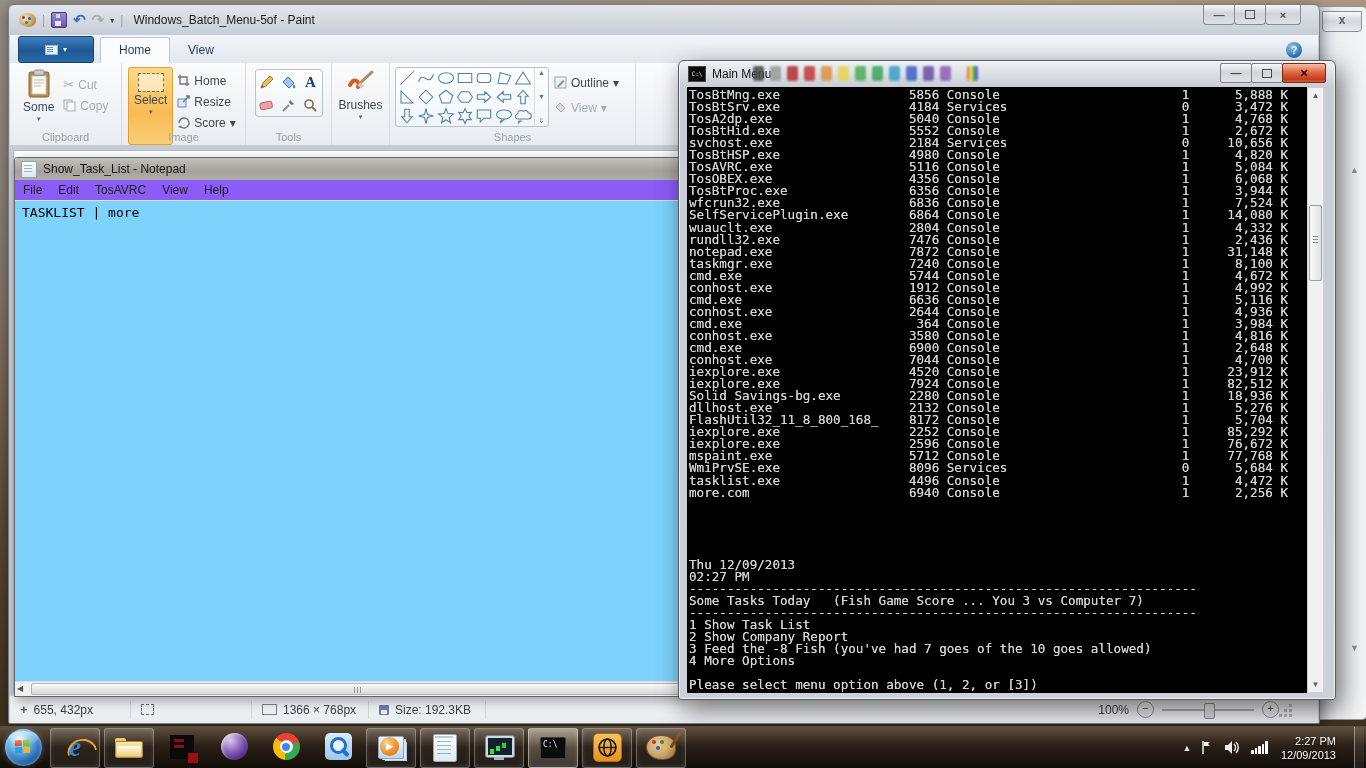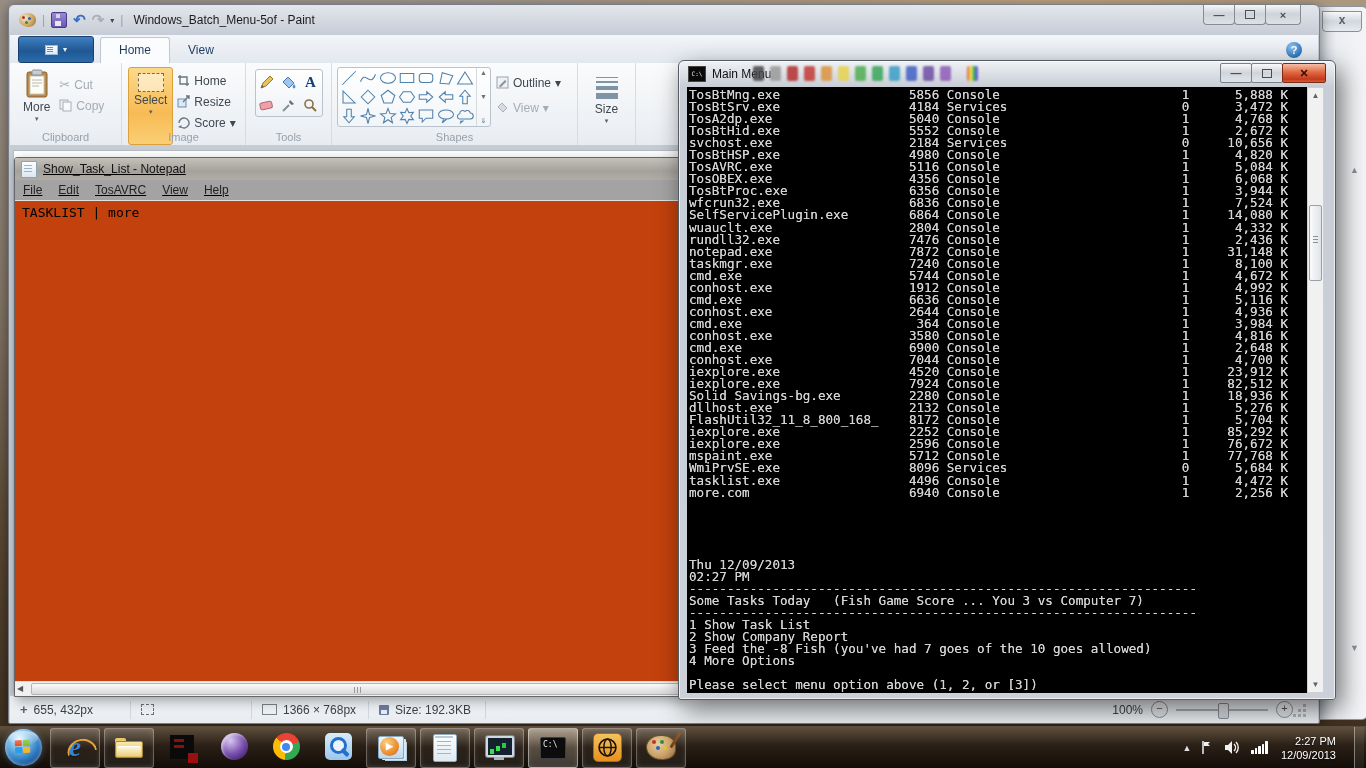--- a/index.html
+++ b/index.html
@@ -67,33 +67,33 @@
   
   .p-canvasarea{position:absolute;top:140px;bottom:27px;left:1px;right:1px;background:#c6ccd4;}
   .p-canvas{position:absolute;left:3px;top:5px;right:8px;bottom:3px;background:#fff;border:1px solid #b6bcc4;}
   .p-status{position:absolute;bottom:0;left:1px;right:1px;height:27px;background:linear-gradient(#f3f5f7,#e8ecf0);border-top:1px solid #cdd2d8;display:flex;align-items:center;font-size:12px;color:#3c4248;}
   .seg{display:flex;align-items:center;gap:6px;padding:0 10px;height:18px;border-right:1px solid #d2d7dd;}
   .s-cross{color:#5a6068;font-size:13px;font-weight:bold;}
   .s-selbox{width:11px;height:9px;border:1px dashed #6a7078;}
   .s-dims{width:13px;height:9px;border:1px solid #7a828a;}
   .s-floppy{width:10px;height:10px;background:#6a7aa0;border-radius:1px;position:relative;}
   .s-floppy:after{content:"";position:absolute;left:2px;bottom:1px;width:6px;height:4px;background:#e8ecf2;}
-  .zoomctl{margin-left:auto;display:flex;align-items:center;gap:8px;padding-right:6px;}
+  .zoomctl{margin-left:auto;display:flex;align-items:center;gap:8px;padding-right:20px;}
   .zbtn{width:15px;height:15px;border:1px solid #8a9098;border-radius:50%;background:linear-gradient(#fdfdfe,#dde2e7);color:#555;text-align:center;line-height:13px;font-size:11px;}
   .ztrack{width:92px;height:2px;background:#a8aeb6;position:relative;}
   .zthumb{position:absolute;left:42px;top:-6px;width:9px;height:14px;background:linear-gradient(#f4f5f7,#ccd1d7);border:1px solid #8a9098;border-radius:2px;}
   .grip{width:3px;height:3px;background:#b2b8be;box-shadow:-5px 5px 0 #b2b8be,0 5px 0 #b2b8be,-10px 10px 0 #b2b8be,-5px 10px 0 #b2b8be,0 10px 0 #b2b8be;margin:2px 6px 10px 2px;}
   
-  #notepad{left:14px;top:157px;width:670px;height:538px;background:#ebebeb;border:1px solid #64676b;border-radius:3px 3px 0 0;box-shadow:2px 4px 12px rgba(0,0,0,.35);text-decoration:underline;}
+  #notepad{left:14px;top:157px;width:670px;height:538px;background:#ebebeb;border:1px solid #64676b;border-radius:3px 3px 0 0;box-shadow:2px 4px 12px rgba(0,0,0,.35);}
   .n-title{height:22px;background:linear-gradient(#c4c1bc,#a5a19b 60%,#b0aca6);display:flex;align-items:center;padding-left:6px;gap:6px;font-size:12px;color:#141414;border-radius:3px 3px 0 0;}
   .n-icon{width:14px;height:15px;background:linear-gradient(#fdfeff,#dce8ef);border:1px solid #8aa4b6;border-radius:1px;position:relative;}
   .n-icon:after{content:"";position:absolute;left:2px;top:3px;width:8px;height:1px;background:#9cb4c6;box-shadow:0 3px 0 #9cb4c6,0 6px 0 #9cb4c6;}
-  .n-menubar{height:20px;background:#a3a3a3;border-bottom:1px solid #e2e2e2;display:flex;align-items:center;font-size:12px;color:#222;}
+  .n-menubar{height:20px;background:#8b5cf6;border-bottom:1px solid #e2e2e2;display:flex;align-items:center;font-size:12px;color:#222;}
   .nmenu{padding:0 8px;}
-  .n-body{position:absolute;top:43px;left:0;right:0;bottom:14px;background:#c2410c;padding:4px 7px;font-family:"DejaVu Sans Mono",monospace;font-size:13px;color:#000;box-sizing:border-box;}
+  .n-body{position:absolute;top:43px;left:0;right:0;bottom:14px;background:#7dd3fc;padding:4px 7px;font-family:"DejaVu Sans Mono",monospace;font-size:13px;color:#000;box-sizing:border-box;}
   .n-hscroll{position:absolute;left:0;right:0;bottom:0;height:14px;background:#f0f0f0;border-top:1px solid #dadada;}
   .n-hl{position:absolute;left:2px;top:2px;color:#555;font-size:8px;line-height:10px;}
   .n-hthumb{position:absolute;left:16px;right:3px;top:1px;bottom:1px;background:linear-gradient(#fafafa,#d8d8d8);border:1px solid #b4b4b4;border-radius:2px;}
   .n-hgrip{position:absolute;left:50%;top:3px;width:1px;height:6px;background:#9a9a9a;box-shadow:3px 0 0 #9a9a9a,-3px 0 0 #9a9a9a;}
   
   #console{left:678px;top:60px;width:656px;height:638px;background:linear-gradient(180deg,#eff2f5,#c8cdd5 26px,#ccd1d9);border:1px solid #565c64;border-radius:6px 6px 3px 3px;box-shadow:inset 0 0 0 1px rgba(255,255,255,.65),5px 9px 24px rgba(0,0,0,.55);}
   .c-title{height:26px;display:flex;align-items:center;padding-left:9px;gap:6px;font-size:12px;color:#101010;position:relative;}
   .c-icon{width:16px;height:14px;background:#0a0a0a;border:1px solid #444;color:#e8e8e8;font-family:"DejaVu Sans Mono",monospace;font-size:6px;line-height:13px;text-align:center;}
   .swatches{position:absolute;left:74px;top:5px;display:flex;gap:6px;filter:blur(1.3px);opacity:.85;}
   .swatches i{width:11px;height:15px;border-radius:2px;display:block;}
@@ -201,21 +201,21 @@
   </div>
   <div class="p-ribbon">
     <div class="rgroup g-clip">
       <div class="bigbtn">
         <svg width="26" height="30" viewBox="0 0 26 30">
             <rect x="3" y="3" width="20" height="25" rx="2" fill="#b98b4e" stroke="#8a6330"></rect>
             <rect x="6" y="7" width="14" height="18" fill="#fdfdf8" stroke="#c8c8b8"></rect>
             <rect x="8" y="1" width="10" height="5" rx="1.5" fill="#c9cdd2" stroke="#8a8f95"></rect>
             <path d="M8 11h10M8 14h10M8 17h7" stroke="#b8b8a8" stroke-width="1"></path>
           </svg>
-        <span>More</span>
+        <span>Some</span>
           <span class="dn">▾</span>
       </div>
       <div style="display:flex;flex-direction:column;gap:2px;padding-top:8px;">
         <div class="smbtn gray">
             <span style="color:#a8b0b8;font-size:13px;">✂</span>
             <span>Cut</span>
           </div>
         <div class="smbtn gray">
           <svg width="13" height="13">
               <rect x="1" y="1" width="8" height="9" fill="#eef0f2" stroke="#a8b0b8"></rect>
@@ -275,20 +275,31 @@
             <path d="M2 13l6-6M9 4l2 2" stroke="#8a9098" stroke-width="2"></path>
             <path d="M9 2l4 4-2 1-3-3z" fill="#6a7078"></path>
           </svg>
         <svg width="15" height="15">
             <circle cx="6" cy="6" r="4" fill="none" stroke="#8a7040" stroke-width="1.6"></circle>
             <path d="M9 9l4 4" stroke="#8a7040" stroke-width="2"></path>
           </svg>
       </div>
       <div class="rlabel">Tools</div>
     </div>
+    <div class="rgroup g-brush">
+      <div class="bigbtn">
+        <svg width="30" height="28" viewBox="0 0 30 28">
+            <path d="M4 16c4-8 10-4 8 2" fill="none" stroke="#d85a1a" stroke-width="4" stroke-linecap="round"></path>
+            <path d="M12 16L26 3" stroke="#b8865a" stroke-width="3" stroke-linecap="round"></path>
+            <path d="M13 15l4 3" stroke="#c8ccd2" stroke-width="4"></path>
+          </svg>
+        <span>Brushes</span>
+          <span class="dn">▾</span>
+      </div>
+    </div>
     <div class="rgroup g-shapes">
       <div>
         <div class="shapebox">
           <div class="shapegrid" id="shapegrid">
               <span>
                 <svg width="18" height="18" viewBox="0 0 24 24">
                   <path d="M3 21L21 3" fill="none" stroke="#4f81ab" stroke-width="1.4"></path>
                 </svg>
               </span>
               <span>
@@ -409,32 +420,20 @@
           <span>Outline</span>
             <span class="dn">▾</span>
           </div>
         <div class="smbtn gray">
           <svg width="13" height="13">
               <path d="M6 2l5 5-4 4-5-5z" fill="#d8dce2" stroke="#a8b0b8"></path>
             </svg>
           <span>View</span>
             <span class="dn">▾</span>
           </div>
-      </div>
-    </div>
-    <div class="rgroup g-size">
-      <div class="bigbtn">
-        <span class="sizelines">
-            <i style="height:1px"></i>
-            <i style="height:2px"></i>
-            <i style="height:4px"></i>
-            <i style="height:6px"></i>
-          </span>
-        <span>Size</span>
-          <span class="dn">▾</span>
       </div>
     </div>
   </div>
   <div class="p-canvasarea">
     <div class="p-canvas"></div>
   </div>
   <div class="p-status">
     <div class="seg" style="width:100px">
         <span class="s-cross">+</span>
         <span>655, 432px</span>

